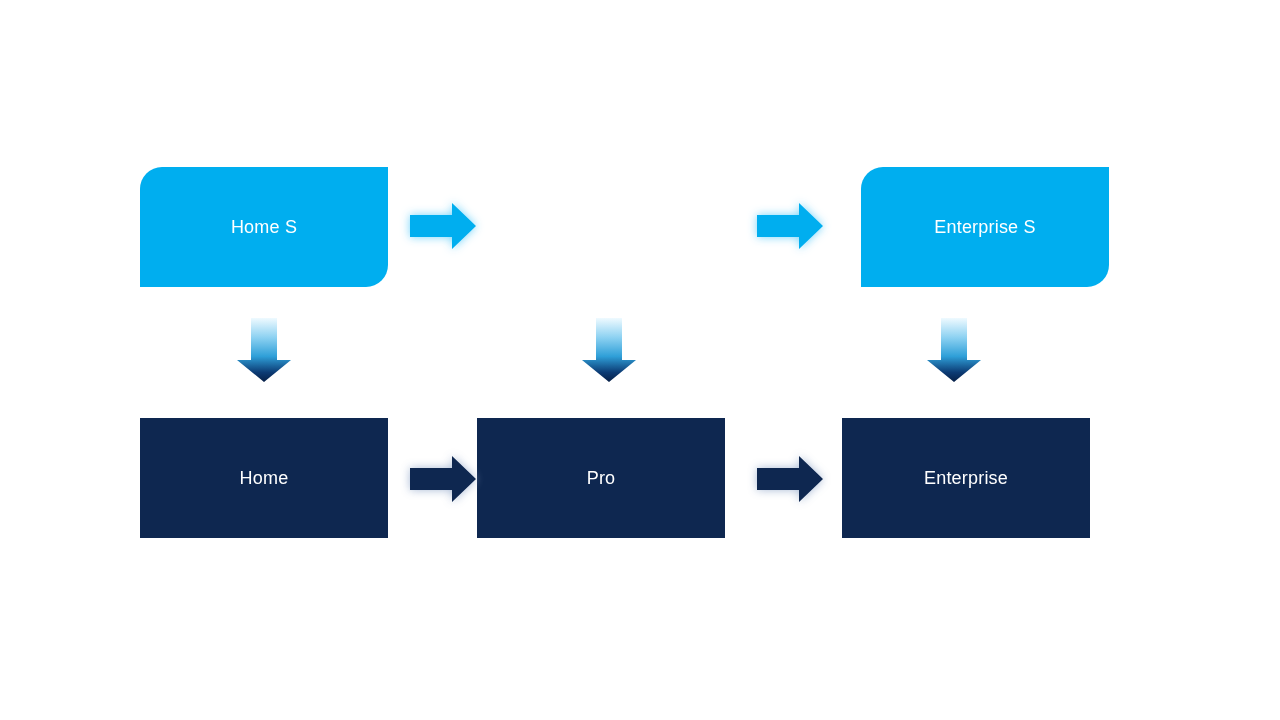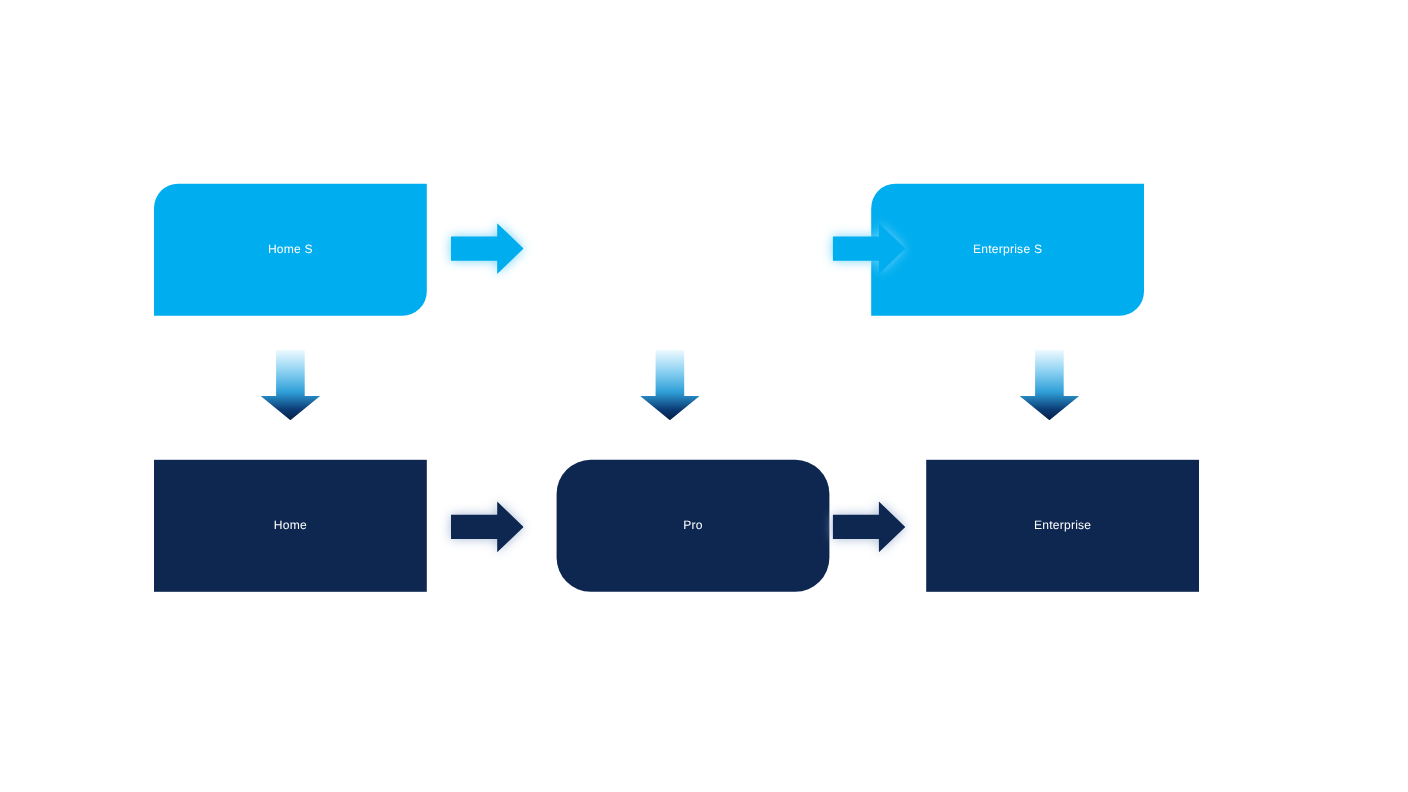--- a/index.html
+++ b/index.html
@@ -16,21 +16,21 @@
     overflow: hidden;
   }
   .box {
     position: absolute;
     width: 248px;
     height: 120px;
     display: flex;
     align-items: center;
     justify-content: center;
     color: var(--label-text, #ffffff);
-    font-size: 11px;
+    font-size: 18px;
     letter-spacing: 0.2px;
   }
   .box-top {
     background: var(--light-blue, #00AEEF);
     border-radius: 22px 0 22px 0;
   }
   .box-bottom {
     background: var(--dark-navy, #0E2750);
     border-radius: 0;
   }
@@ -60,21 +60,21 @@
         <stop offset="0.6" stop-color="#2F9FD8"></stop>
         <stop offset="0.85" stop-color="#0C3B74"></stop>
         <stop offset="1" stop-color="#071F46"></stop>
       </linearGradient>
     </defs>
   </svg>
 
   <div class="box box-top" style="left:140px; top:167px;">
     <span>Home S</span>
   </div>
-  <div class="box box-top" style="left:792px; top:167px;">
+  <div class="box box-top" style="left:861px; top:167px;">
     <span>Enterprise S</span>
   </div>
 
   <div class="arrow arrow-right-light" style="left:410px; top:203px;">
     <svg width="66" height="46" viewBox="0 0 66 46">
       <polygon class="fill-light" points="0,12 42,12 42,0 66,23 42,46 42,34 0,34"></polygon>
     </svg>
   </div>
   <div class="arrow arrow-right-light" style="left:757px; top:203px;">
     <svg width="66" height="46" viewBox="0 0 66 46">
@@ -94,21 +94,21 @@
   </div>
   <div class="arrow" style="left:927px; top:318px;">
     <svg width="54" height="64" viewBox="0 0 54 64">
       <polygon fill="url(#downGrad)" points="14,0 40,0 40,42 54,42 27,64 0,42 14,42"></polygon>
     </svg>
   </div>
 
   <div class="box box-bottom" style="left:140px; top:418px;">
     <span>Home</span>
   </div>
-  <div class="box box-bottom" style="left:506px; top:418px;border-radius:31px;">
+  <div class="box box-bottom" style="left:477px; top:418px;">
     <span>Pro</span>
   </div>
   <div class="box box-bottom" style="left:830px; top:418px;margin-left:12px;">
     <span>Enterprise</span>
   </div>
 
   <div class="arrow arrow-right-dark" style="left:410px; top:456px;">
     <svg width="66" height="46" viewBox="0 0 66 46">
       <polygon class="fill-dark" points="0,12 42,12 42,0 66,23 42,46 42,34 0,34"></polygon>
     </svg>

